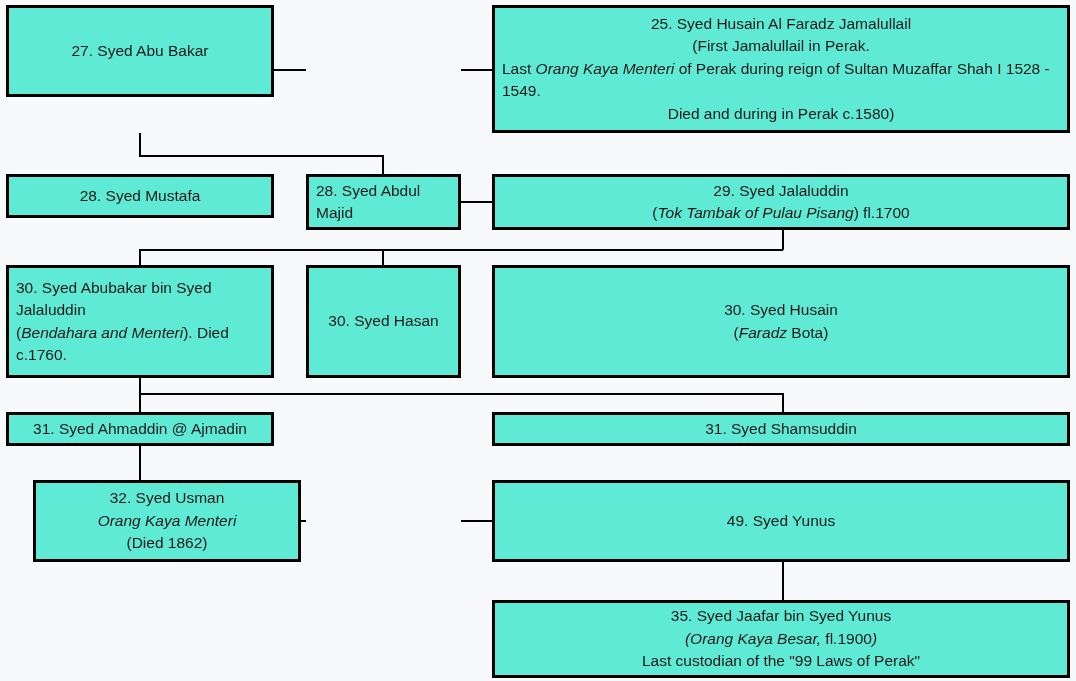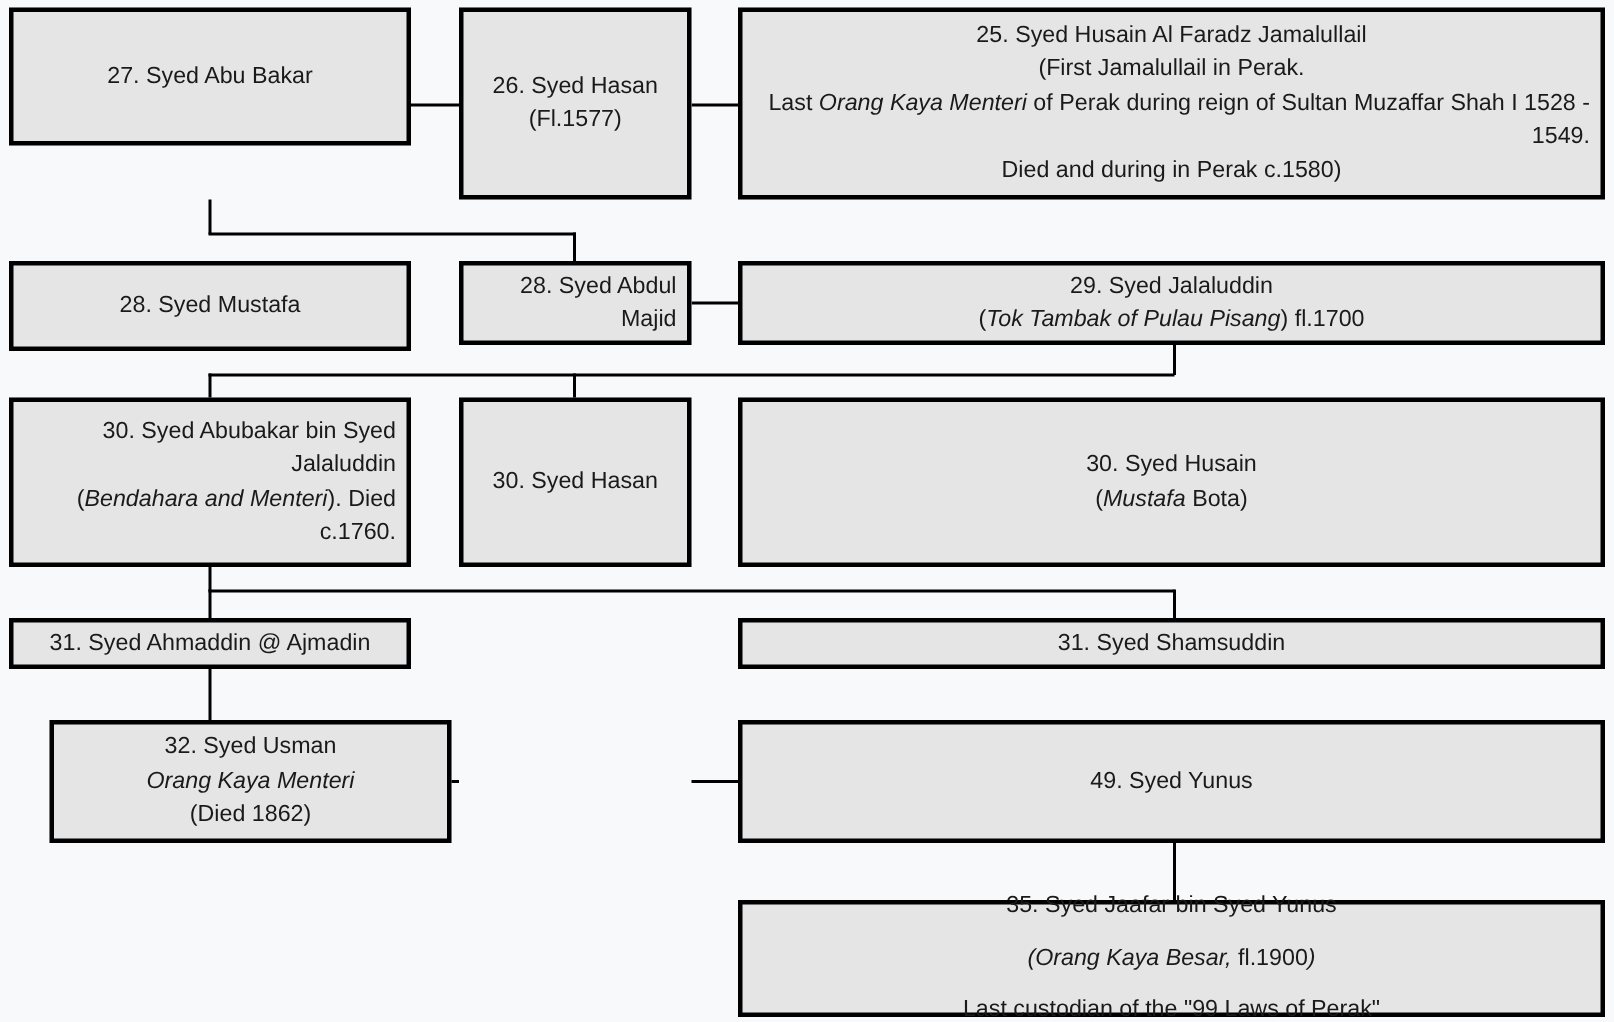--- a/index.html
+++ b/index.html
@@ -18,26 +18,26 @@
   #chart {
     position: relative;
     width: 1076px;
     height: 681px;
     background: #f7f9fb;
   }
   .node {
     position: absolute;
     box-sizing: border-box;
     border: 3px solid #000000;
-    background: #e5e5e5;
+    background: #5eead4;
     display: flex;
     flex-direction: column;
     align-items: center;
     justify-content: center;
-    text-align: right;
+    text-align: left;
     font-size: 15.5px;
     line-height: 1.45;
     padding: 3px 7px;
     z-index: 2;
   }
   .node .ln {
     display: block;
     white-space: normal;
   }
   .it { font-style: italic; }
@@ -67,63 +67,59 @@
     <div class="conn h" style="left: 139px; top: 393px; width: 644px; background: rgb(0, 0, 0);"></div>
     <div class="conn v" style="left: 139px; top: 393px; height: 20px; background: rgb(0, 0, 0);"></div>
     <div class="conn v" style="left: 782px; top: 393px; height: 20px; background: rgb(0, 0, 0);"></div>
     <div class="conn v" style="left: 139px; top: 446px; height: 35px; background: rgb(0, 0, 0);"></div>
     <div class="conn h" style="left: 274px; top: 520px; width: 32px; background: rgb(0, 0, 0);"></div>
     <div class="conn h" style="left: 461px; top: 520px; width: 31px; background: rgb(0, 0, 0);"></div>
     <div class="conn v" style="left: 782px; top: 562px; height: 39px; background: rgb(0, 0, 0);"></div>
     <div class="node" style="left: 6px; top: 5px; width: 268px; height: 92px; border-color: rgb(0, 0, 0); color: rgb(26, 26, 26);">
       <span class="ln"><span>27. Syed Abu Bakar</span></span>
     </div>
-    <div class="node" style="left: 306px; top: 5px; width: 155px; height: 128px; border-color: rgb(0, 0, 0); color: rgb(26, 26, 26);">
-      <span class="ln"><span>26. Syed Hasan</span></span>
-      <span class="ln"><span>(Fl.1577)</span></span>
-    </div>
     <div class="node" style="left: 492px; top: 5px; width: 578px; height: 128px; border-color: rgb(0, 0, 0); color: rgb(26, 26, 26);">
       <span class="ln"><span>25. Syed Husain Al Faradz Jamalullail</span></span>
       <span class="ln"><span>(First Jamalullail in Perak.</span></span>
       <span class="ln"><span>Last </span><span class="it">Orang Kaya Menteri</span><span> of Perak during reign of Sultan Muzaffar Shah I 1528 - 1549.</span></span>
       <span class="ln"><span>Died and during in Perak c.1580)</span></span>
     </div>
-    <div class="node" style="left: 6px; top: 174px; width: 268px; height: 60px; border-color: rgb(0, 0, 0); color: rgb(26, 26, 26);">
+    <div class="node" style="left: 6px; top: 174px; width: 268px; height: 44px; border-color: rgb(0, 0, 0); color: rgb(26, 26, 26);">
       <span class="ln"><span>28. Syed Mustafa</span></span>
     </div>
     <div class="node" style="left: 306px; top: 174px; width: 155px; height: 56px; border-color: rgb(0, 0, 0); color: rgb(26, 26, 26);">
       <span class="ln"><span>28. Syed Abdul Majid</span></span>
     </div>
     <div class="node" style="left: 492px; top: 174px; width: 578px; height: 56px; border-color: rgb(0, 0, 0); color: rgb(26, 26, 26);">
       <span class="ln"><span>29. Syed Jalaluddin</span></span>
       <span class="ln"><span>(</span><span class="it">Tok Tambak of Pulau Pisang</span><span>) fl.1700</span></span>
     </div>
     <div class="node" style="left: 6px; top: 265px; width: 268px; height: 113px; border-color: rgb(0, 0, 0); color: rgb(26, 26, 26);">
       <span class="ln"><span>30. Syed Abubakar bin Syed Jalaluddin</span></span>
       <span class="ln"><span>(</span><span class="it">Bendahara and Menteri</span><span>). Died c.1760.</span></span>
     </div>
     <div class="node" style="left: 306px; top: 265px; width: 155px; height: 113px; border-color: rgb(0, 0, 0); color: rgb(26, 26, 26);">
       <span class="ln"><span>30. Syed Hasan</span></span>
     </div>
     <div class="node" style="left: 492px; top: 265px; width: 578px; height: 113px; border-color: rgb(0, 0, 0); color: rgb(26, 26, 26);">
       <span class="ln"><span>30. Syed Husain</span></span>
-      <span class="ln"><span>(</span><span class="it">Mustafa</span><span> Bota)</span></span>
+      <span class="ln"><span>(</span><span class="it">Faradz</span><span> Bota)</span></span>
     </div>
     <div class="node" style="left: 6px; top: 412px; width: 268px; height: 34px; border-color: rgb(0, 0, 0); color: rgb(26, 26, 26);">
       <span class="ln"><span>31. Syed Ahmaddin @ Ajmadin</span></span>
     </div>
     <div class="node" style="left: 492px; top: 412px; width: 578px; height: 34px; border-color: rgb(0, 0, 0); color: rgb(26, 26, 26);">
       <span class="ln"><span>31. Syed Shamsuddin</span></span>
     </div>
     <div class="node" style="left: 6px; top: 480px; width: 268px; height: 82px; border-color: rgb(0, 0, 0); color: rgb(26, 26, 26); margin-left: 27px;">
       <span class="ln"><span>32. Syed Usman</span></span>
       <span class="ln"><span class="it">Orang Kaya Menteri</span></span>
       <span class="ln"><span>(Died 1862)</span></span>
     </div>
     <div class="node" style="left: 492px; top: 480px; width: 578px; height: 82px; border-color: rgb(0, 0, 0); color: rgb(26, 26, 26);">
       <span class="ln"><span>49. Syed Yunus</span></span>
     </div>
-    <div class="node" style="left: 492px; top: 600px; width: 578px; height: 78px; border-color: rgb(0, 0, 0); color: rgb(26, 26, 26); gap: 12px;">
+    <div class="node" style="left: 492px; top: 600px; width: 578px; height: 78px; border-color: rgb(0, 0, 0); color: rgb(26, 26, 26);">
       <span class="ln"><span>35. Syed Jaafar bin Syed Yunus</span></span>
       <span class="ln"><span class="it">(Orang Kaya Besar,</span><span> fl.1900</span><span class="it">)</span></span>
       <span class="ln"><span>Last custodian of the "99 Laws of Perak"</span></span>
     </div>
   </div>
 
 </body></html>

